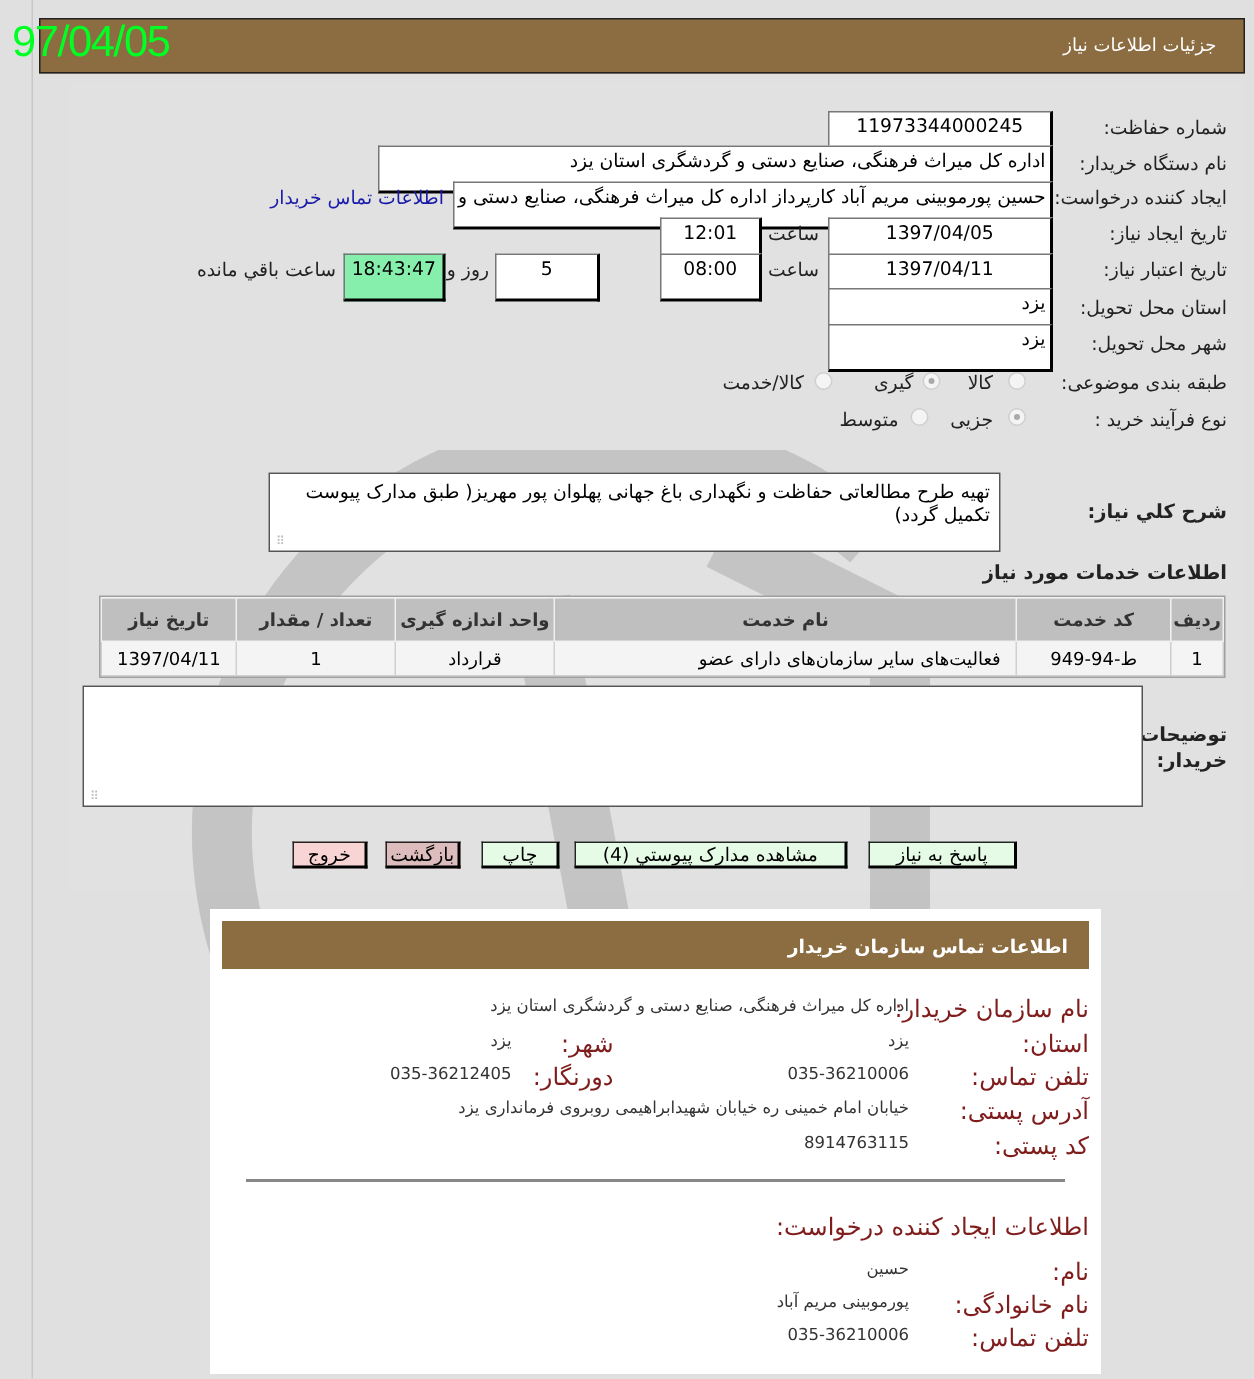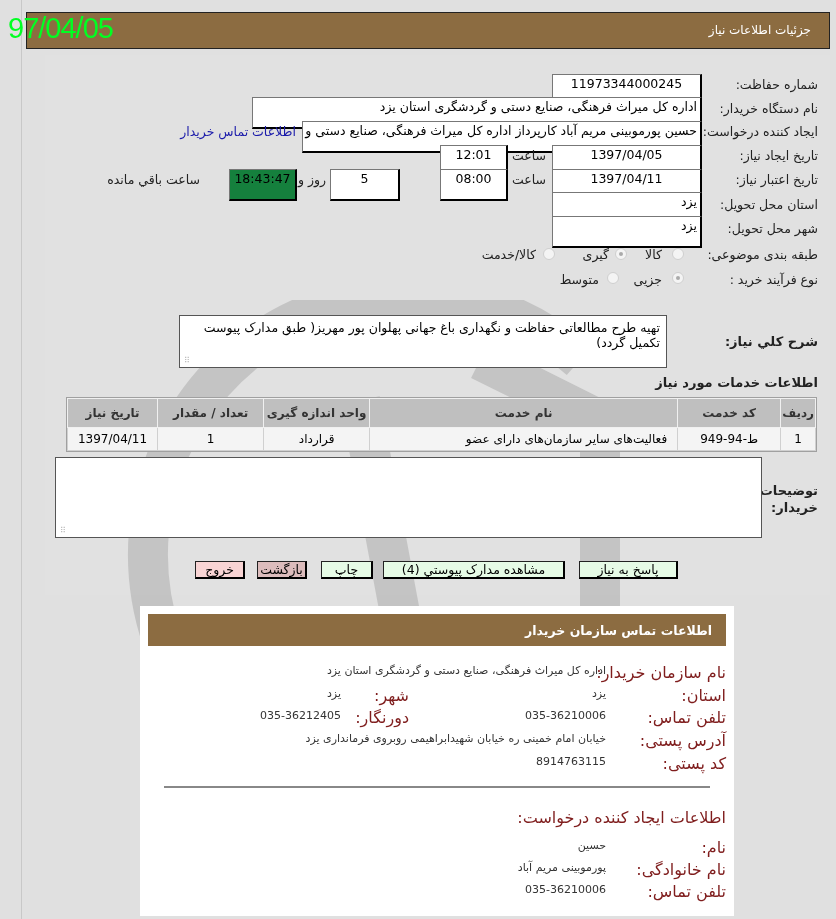--- a/index.html
+++ b/index.html
@@ -21,21 +21,21 @@
     position:absolute; right:18px; top:10px; color:#fff; font-size:12px; direction:rtl;
   }
   .panel { position:absolute; left:45px; top:55px; width:785px; height:540px; background:#e1e1e1; }
 
   .lbl { position:absolute; direction:rtl; text-align:right; font-size:12.5px; color:#222; white-space:nowrap; }
   .box {
     position:absolute; background:#fff; border:1px solid #777; border-right:2px solid #000; border-bottom:2px solid #000;
     box-sizing:border-box; height:32px; font-size:12.5px; line-height:18px; text-align:center; white-space:nowrap; overflow:hidden;
   }
   .box.rtl { direction:rtl; text-align:right; padding-right:3px; }
-  .box.yellow { background:#15803d; }
+  .box.yellow { background:#86efac; }
   .link { position:absolute; color:#1a1aaa; direction:rtl; font-size:12.5px; white-space:nowrap; }
 
   .radio {
     position:absolute; width:12px; height:12px; border-radius:50%;
     background:#f4f4f4; border:1px solid #cfcfcf; box-sizing:border-box;
   }
   .radio.checked::after {
     content:""; position:absolute; left:3px; top:3px; width:4px; height:4px; border-radius:50%; background:#aaa;
   }
 
@@ -105,21 +105,21 @@
 <div class="lbl" style="right:290px;top:148px;">ساعت</div>
 <div class="box" style="left:440px;top:145px;width:68px;">12:01</div>
 
 <div class="lbl" style="right:18px;top:172px;">تاریخ اعتبار نیاز:</div>
 <div class="box" style="left:552px;top:169px;width:150px;">1397/04/11</div>
 <div class="lbl" style="right:290px;top:172px;">ساعت</div>
 <div class="box" style="left:440px;top:169px;width:68px;">08:00</div>
 <div class="box" style="left:330px;top:169px;width:70px;">5</div>
 <div class="lbl" style="right:510px;top:172px;">روز و</div>
 <div class="box yellow" style="left:229px;top:169px;width:68px;">18:43:47</div>
-<div class="lbl" style="right:636px;top:172px;margin-left:47px;">ساعت باقي مانده</div>
+<div class="lbl" style="right:612px;top:172px;margin-left:47px;">ساعت باقي مانده</div>
 
 <div class="lbl" style="right:18px;top:197px;">استان محل تحویل:</div>
 <div class="box rtl" style="left:552px;top:192px;width:150px;">یزد</div>
 
 <div class="lbl" style="right:18px;top:221px;">شهر محل تحویل:</div>
 <div class="box rtl" style="left:552px;top:216px;width:150px;">یزد</div>
 
 <div class="lbl" style="right:18px;top:247px;">طبقه بندی موضوعی:</div>
 <div class="radio" style="left:672px;top:248px;"></div>
 <div class="lbl" style="right:174px;top:247px;">کالا</div>

